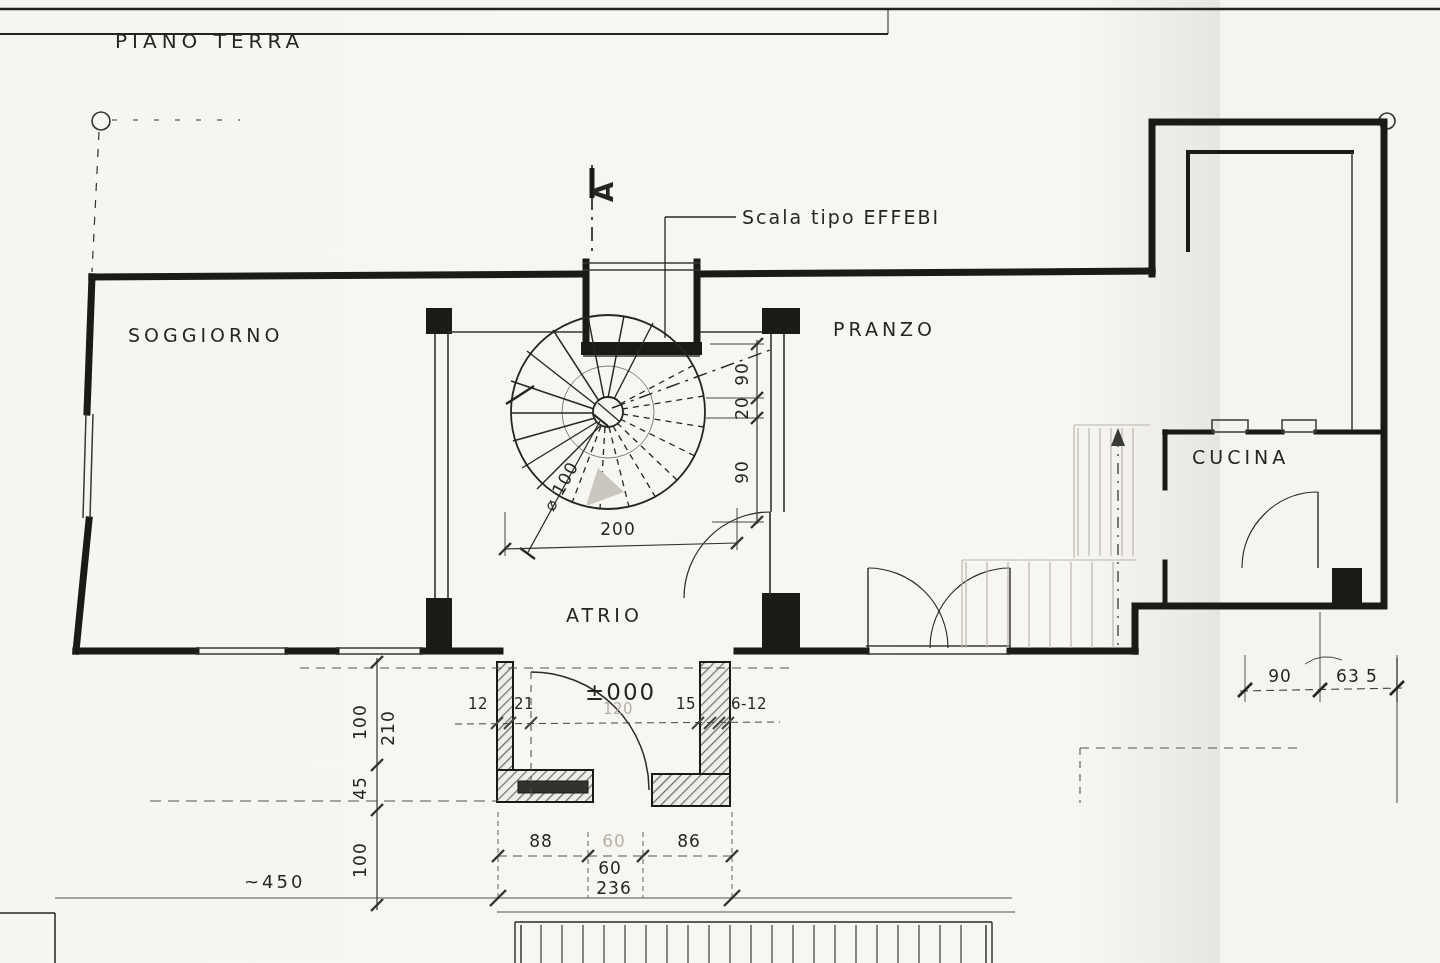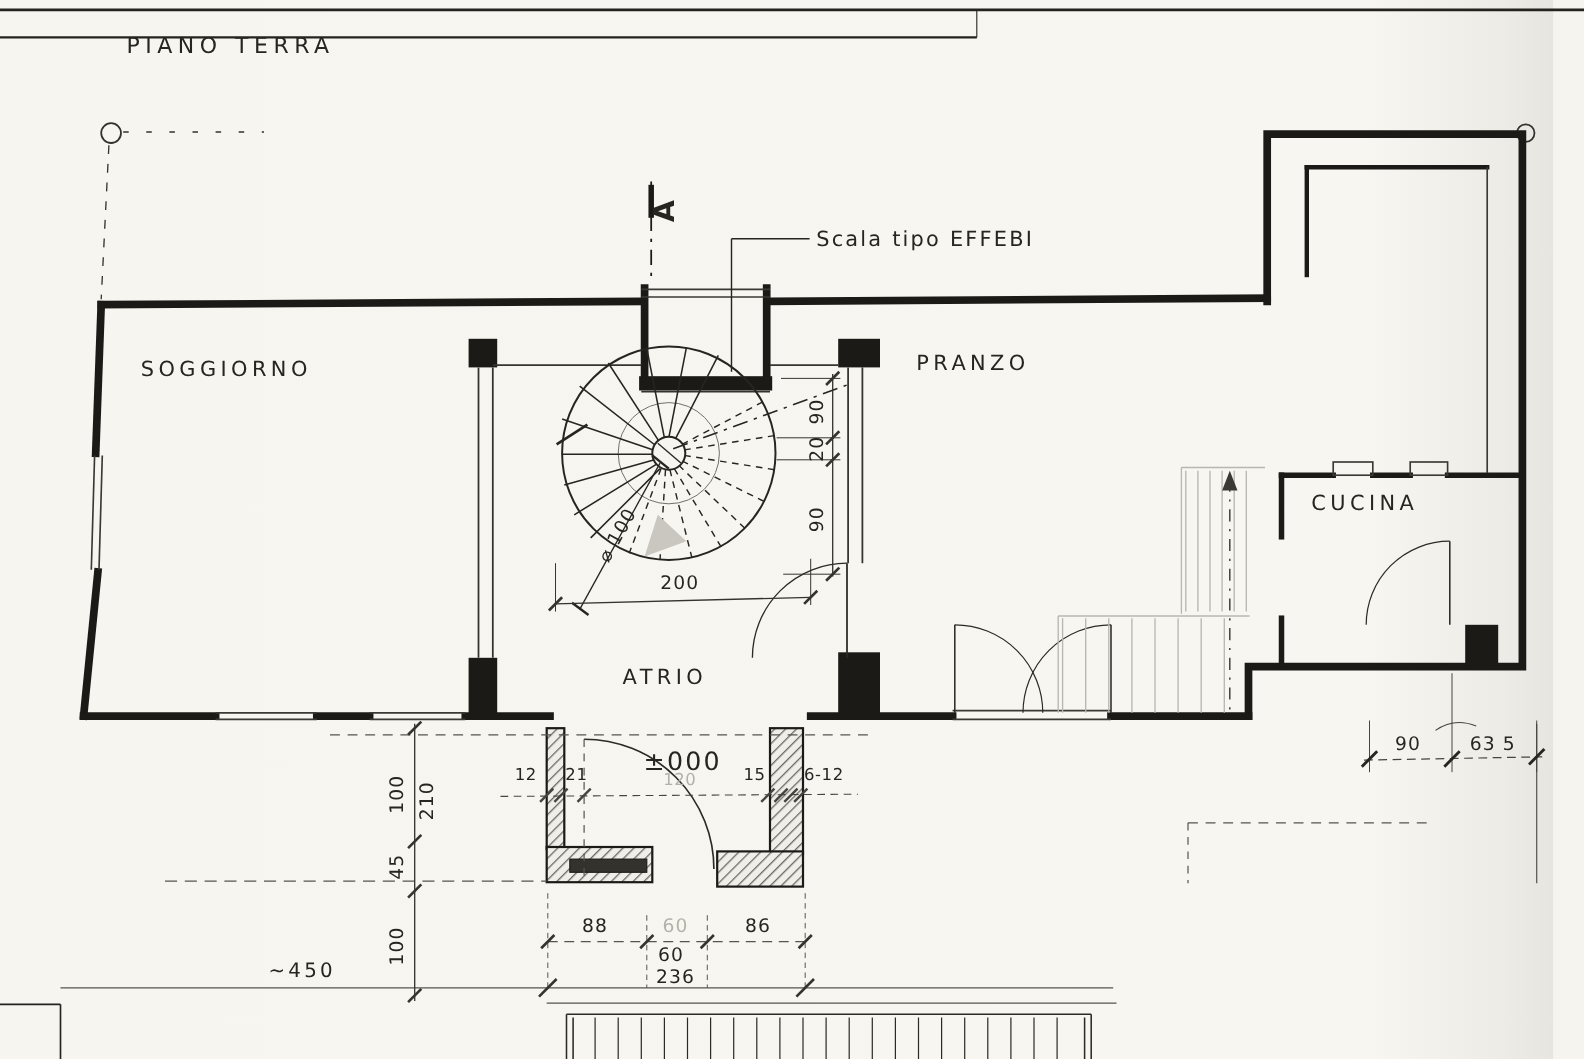--- a/index.html
+++ b/index.html
@@ -1,21 +1,21 @@
 <!DOCTYPE html>
 <html><head>
 <meta charset="utf-8">
 <style>
   html,body{margin:0;padding:0;}
   body{
     width:1440px;height:963px;overflow:hidden;
     background:#f5f4ef;
     font-family:"DejaVu Sans", sans-serif;
   }
-  .sheet{position:relative;width:1412px;height:963px;
+  .sheet{position:relative;width:1220px;height:963px;
     background:linear-gradient(90deg,#f6f5f0 0%,#f7f6f1 88%,#edebe5 97%,#e7e5df 100%);}
   svg{position:absolute;left:0;top:0;}
   text{fill:#26251f;}
   .lbl{font-size:19px;letter-spacing:4px;}
   .lbl-big{font-size:20px;letter-spacing:5px;}
   .dim{font-size:17px;letter-spacing:1px;}
   .dim-sm{font-size:15px;letter-spacing:0.5px;}
   .faint{fill:#b3b1a8;}
   .pencil{fill:#c9c7bf;}
 </style>

